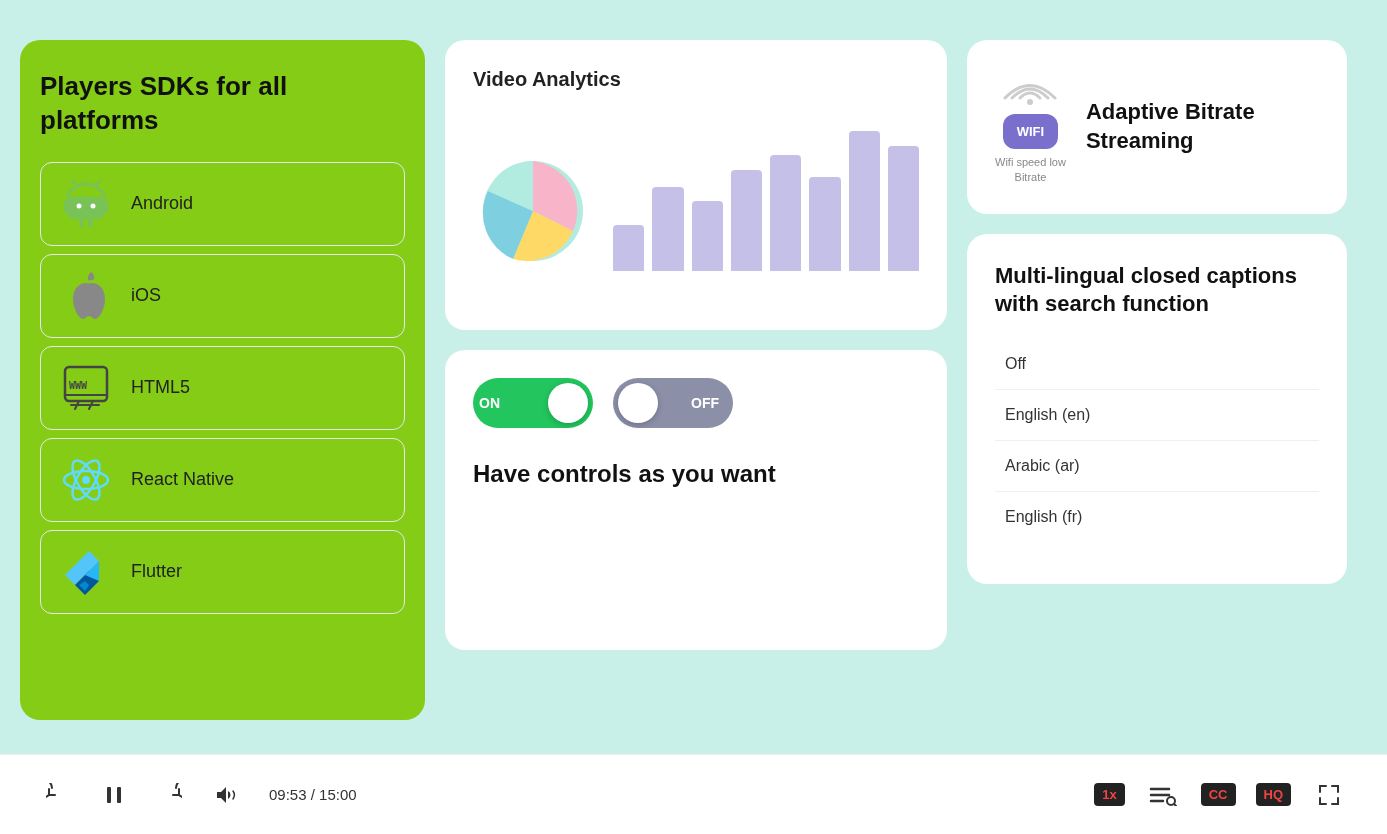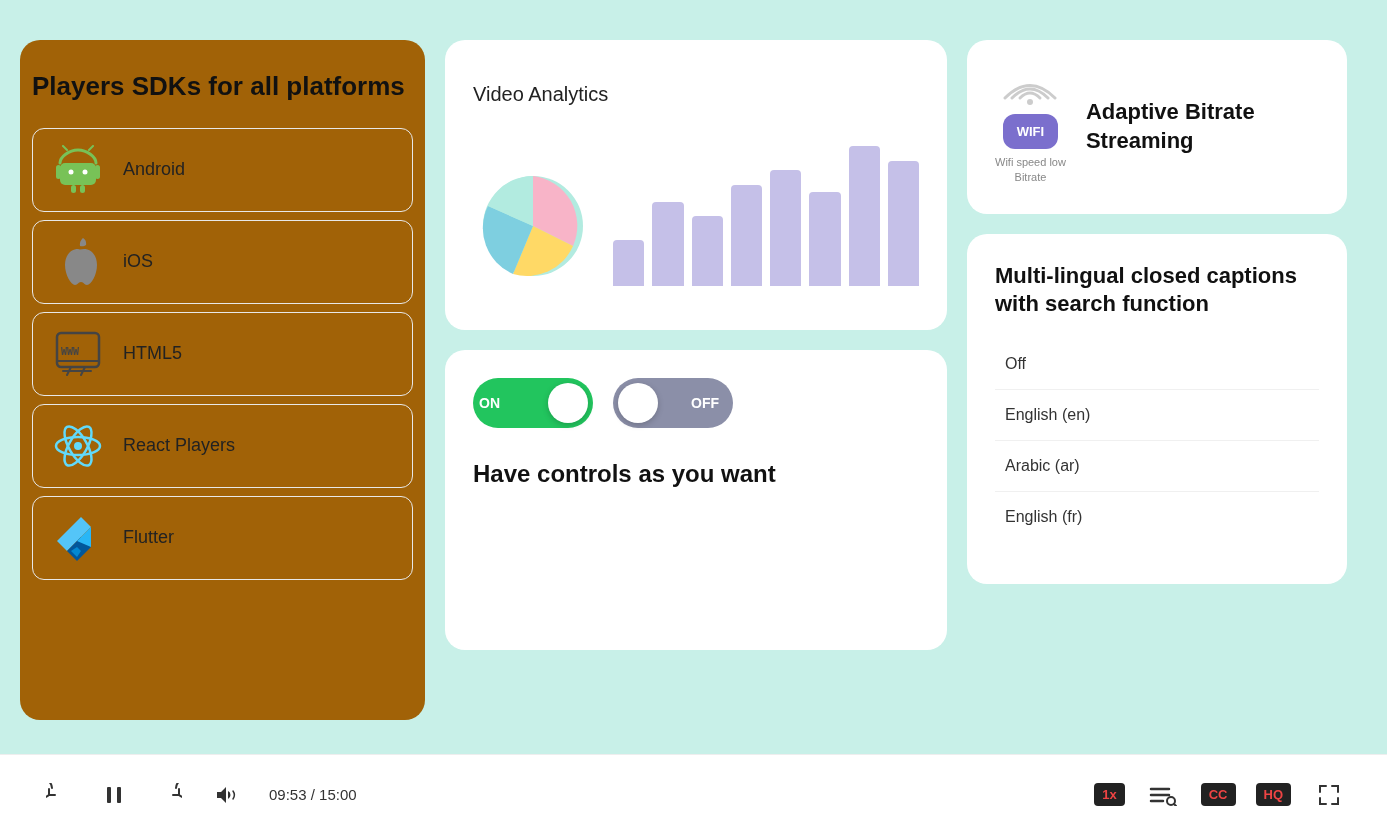--- a/index.html
+++ b/index.html
@@ -16,23 +16,23 @@
     .main-area {
       flex: 1;
       display: flex;
       padding: 40px 40px 20px 0px;
       gap: 20px;
       align-items: flex-start;
     }
 
     
     .left-panel {
-      background: #a16207;
+      background: #84cc16;
       border-radius: 20px;
-      padding: 30px 12px;
+      padding: 30px 20px;
       width: 405px;
       min-height: 680px;
       margin-left: 20px;
       flex-shrink: 0;
     }
 
     .left-panel-title {
       font-size: 26px;
       font-weight: 700;
       color: #111;
@@ -85,24 +85,23 @@
       border-radius: 20px;
       padding: 28px;
     }
 
     .video-analytics-card {
       min-height: 290px;
     }
 
     .card-title {
       font-size: 20px;
-      font-weight: 400;
+      font-weight: 700;
       color: #222;
       margin-bottom: 20px;
-      margin-top: 15px;
     }
 
     .chart-area {
       display: flex;
       align-items: flex-end;
       gap: 20px;
       height: 160px;
     }
 
     
@@ -386,21 +385,21 @@
 
       <div class="sdk-item">
         <div class="sdk-icon">
           <svg viewBox="0 0 50 50" class="icon-svg">
             <ellipse cx="25" cy="25" rx="22" ry="9" fill="none" stroke="#61dafb" stroke-width="2.5"></ellipse>
             <ellipse cx="25" cy="25" rx="22" ry="9" fill="none" stroke="#61dafb" stroke-width="2.5" transform="rotate(60 25 25)"></ellipse>
             <ellipse cx="25" cy="25" rx="22" ry="9" fill="none" stroke="#61dafb" stroke-width="2.5" transform="rotate(120 25 25)"></ellipse>
             <circle cx="25" cy="25" r="4" fill="#61dafb"></circle>
           </svg>
         </div>
-        <span class="sdk-label">React Players</span>
+        <span class="sdk-label">React Native</span>
       </div>
 
       <div class="sdk-item">
         <div class="sdk-icon">
           <svg viewBox="0 0 50 50" class="icon-svg">
             <polygon points="28,4 4,28 14,38 38,14" fill="#54c5f8"></polygon>
             <polygon points="14,38 28,24 38,34 24,48" fill="#01579b"></polygon>
             <polygon points="24,28 38,14 38,34" fill="#29b6f6"></polygon>
             <polygon points="24,34 28,38 24,44 18,38" fill="#0288d1"></polygon>
           </svg>

